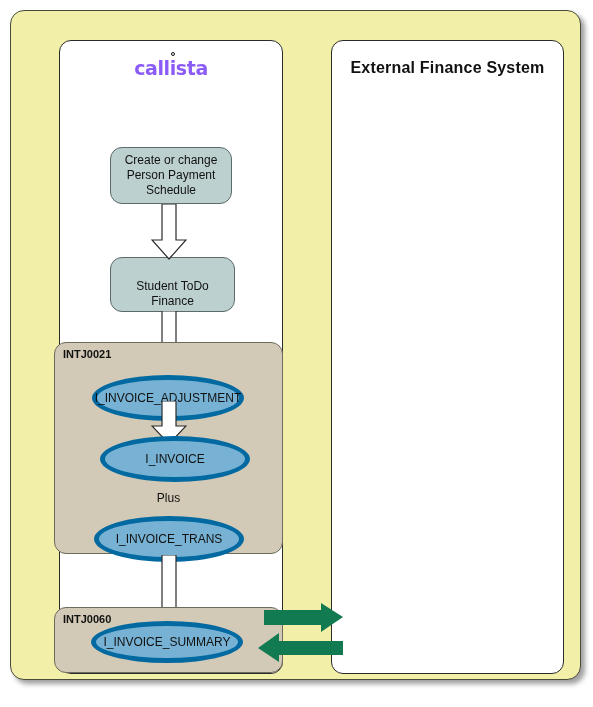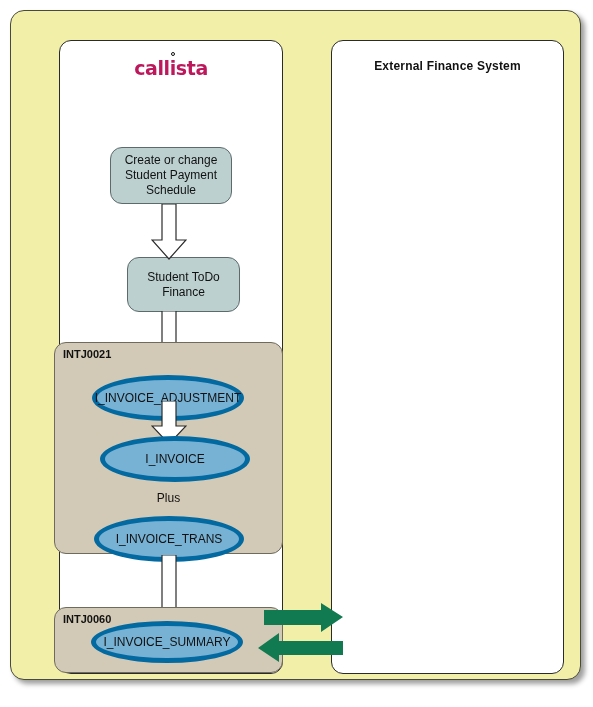--- a/index.html
+++ b/index.html
@@ -52,37 +52,37 @@
     width: 233px;
     height: 634px;
   }
 
   .panel-title {
     position: absolute;
     left: 0;
     top: 18px;
     width: 100%;
     text-align: center;
-    font-size: 12px;
+    font-size: 16px;
     font-weight: bold;
     color: #111111;
     letter-spacing: 0.2px;
   }
 
   
   .logo-callista {
     position: absolute;
     left: 0;
     top: 16px;
     width: 100%;
     text-align: center;
     font-family: "DejaVu Sans", sans-serif;
     font-size: 19px;
     font-weight: bold;
-    color: #be185d;
+    color: #8b5cf6;
     letter-spacing: -0.4px;
   }
   .logo-callista .dot {
     display: inline-block;
     position: relative;
   }
   .logo-callista .dot::after {
     content: "";
     position: absolute;
     left: 50%;
@@ -135,21 +135,21 @@
     display: flex;
     align-items: center;
     justify-content: center;
     text-align: center;
     font-size: 12px;
     line-height: 15px;
     color: #111111;
     padding: 2px;
   }
   #box-create { left: 99px; top: 136px; width: 122px; height: 57px; }
-  #box-todo   { left: 116px; top: 246px; width: 113px; height: 55px; }
+  #box-todo   { left: 99px; top: 246px; width: 125px; height: 55px; align-items: flex-end; }
 
   
   .ellipse {
     position: absolute;
     background: #77B2D4;
     border: 5px solid #0369a1;
     border-radius: 50%;
     box-sizing: border-box;
     display: flex;
     align-items: center;
@@ -197,21 +197,21 @@
       <div class="logo-callista">call<span class="dot">i</span>sta</div>
     </div>
 
     <div class="white-panel" id="panel-external">
       <div class="panel-title">External Finance System</div>
     </div>
 
     <div class="proc-box" id="box-create">
       <span>
         <span>Create or change</span><br>
-        <span>Student Payment</span><br>
+        <span>Person Payment</span><br>
         <span>Schedule</span>
       </span>
     </div>
 
     <div class="proc-box" id="box-todo">
       <span>
         <span>Student ToDo</span><br>
         <span>Finance</span>
       </span>
     </div>

